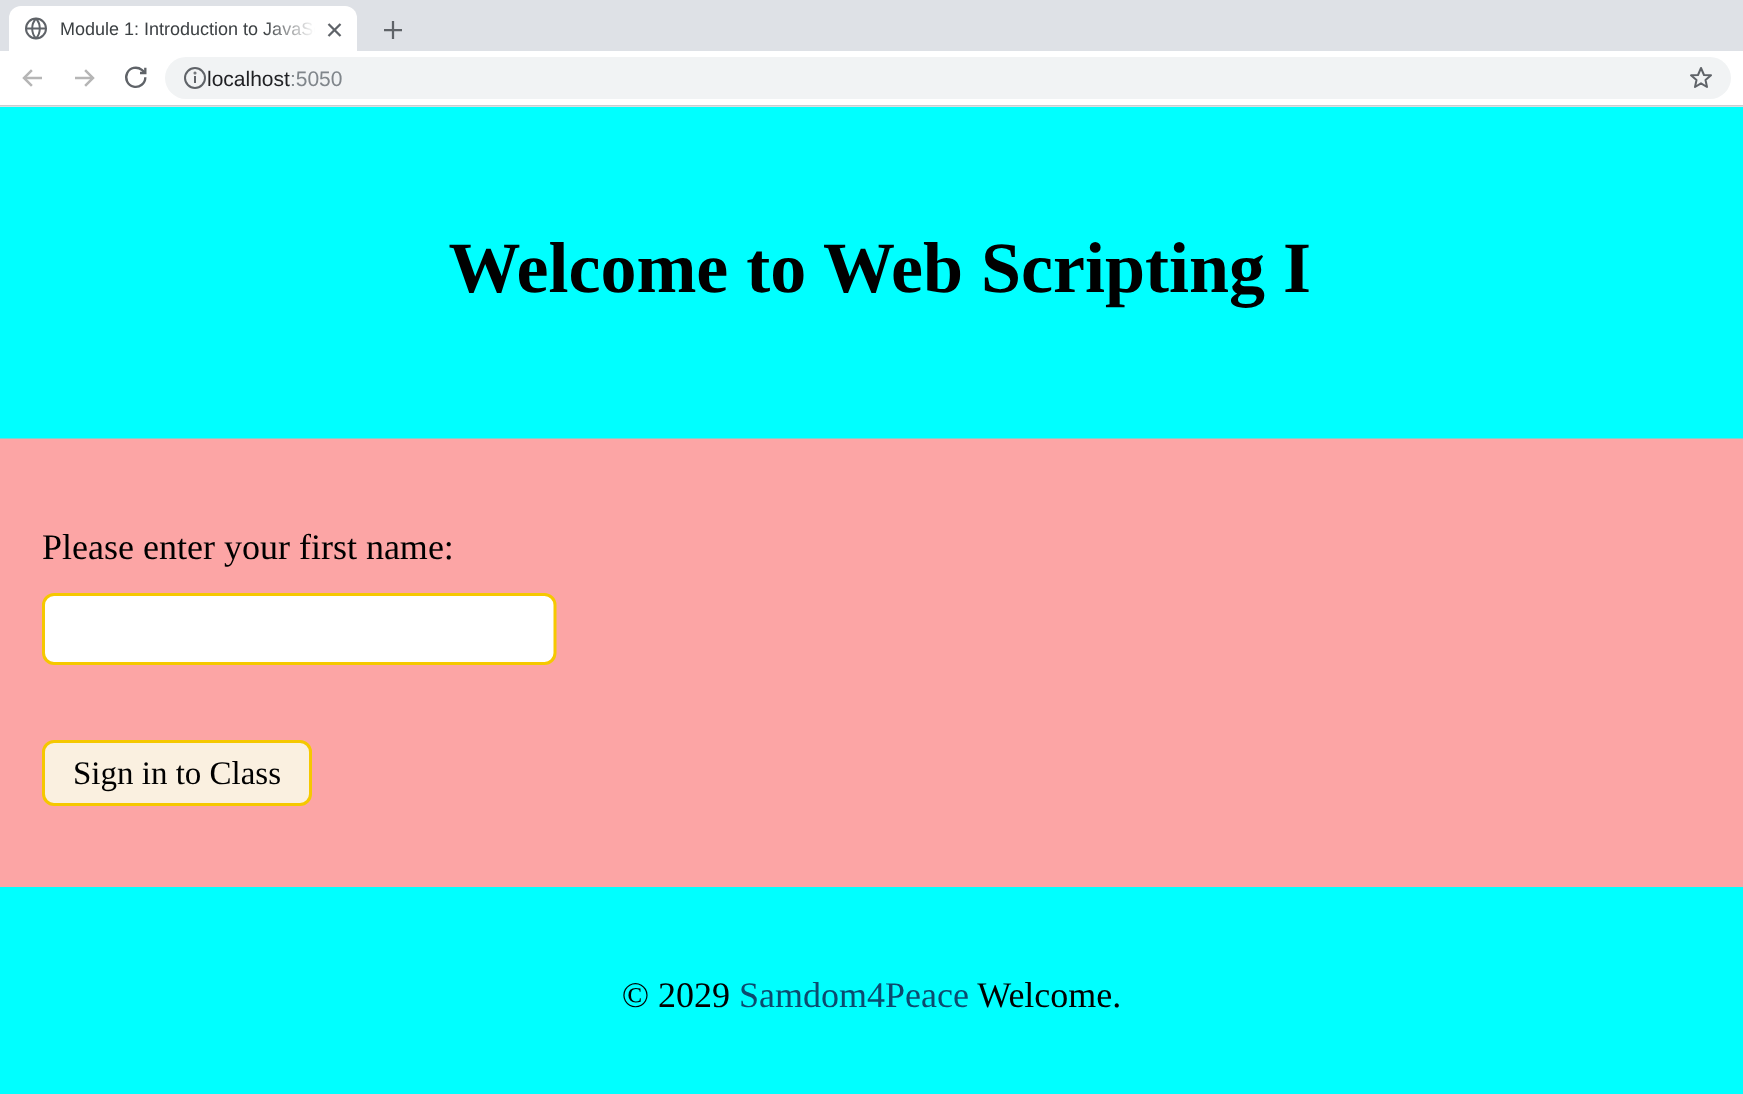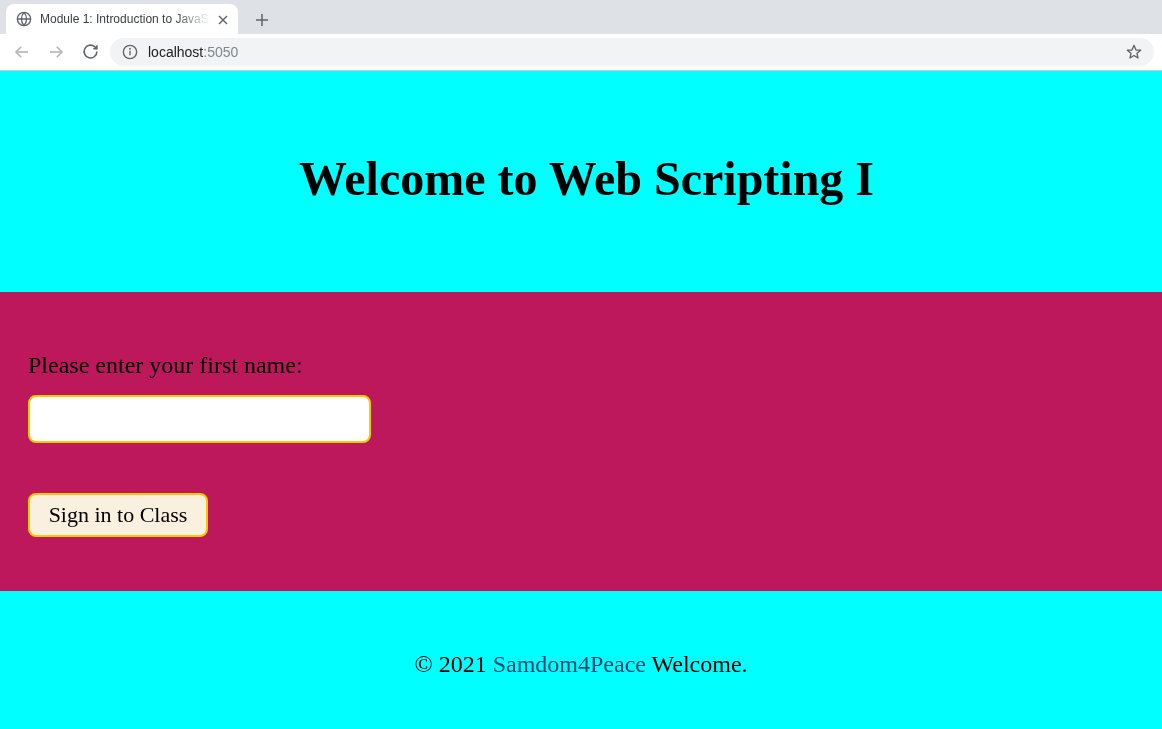--- a/index.html
+++ b/index.html
@@ -93,21 +93,20 @@
       color: #b6b6b6;
     }
     .address-bar {
       flex: 1;
       height: 28px;
       background: #f1f3f4;
       border-radius: 14px;
       display: flex;
       align-items: center;
       padding: 0 12px;
-      gap: 10px;
       font-size: 14px;
       color: #202124;
     }
     .address-bar .info-icon {
       width: 16px;
       height: 16px;
       flex-shrink: 0;
       color: #5f6368;
     }
     .address-bar .url-host {
@@ -142,21 +141,21 @@
       text-align: center;
       padding: 80px 20px 86px 20px;
       margin-left: 11px;
     }
     .header h1 {
       font-size: 48px;
       font-weight: bold;
       color: #000;
     }
     .form-section {
-      background: #be185d;
+      background: #fca5a5;
       padding: 60px 12px 54px 28px;
     }
     .form-section label {
       display: block;
       font-size: 24px;
       color: #000;
       margin-bottom: 16px;
     }
     .form-section input[type="text"] {
       width: 343px;
@@ -274,19 +273,19 @@
 
     <section class="form-section">
       <label>Please enter your first name:</label>
       <input type="text" value="" style="">
       <div class="btn-row">
         <button class="btn">Sign in to Class</button>
       </div>
     </section>
 
     <footer class="footer">
-      <span>© 2021 </span>
+      <span>© 2029 </span>
       <a href="#">Samdom4Peace</a>
       <span>  Welcome.</span>
     </footer>
 
   </div>
 </div>
 
 </body></html>

